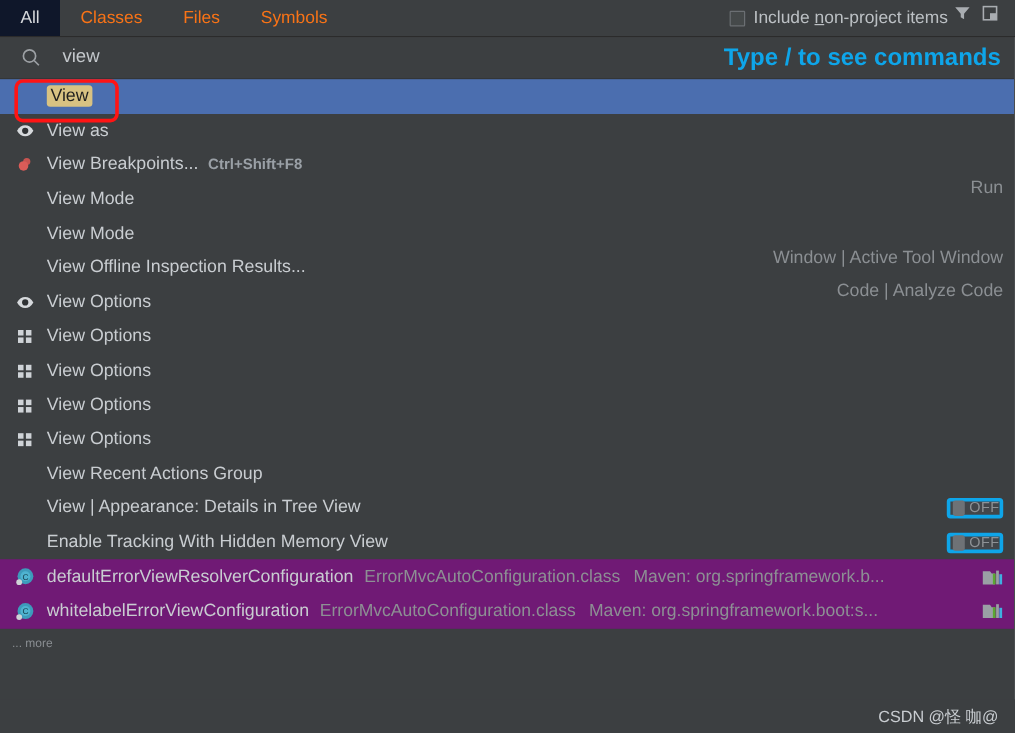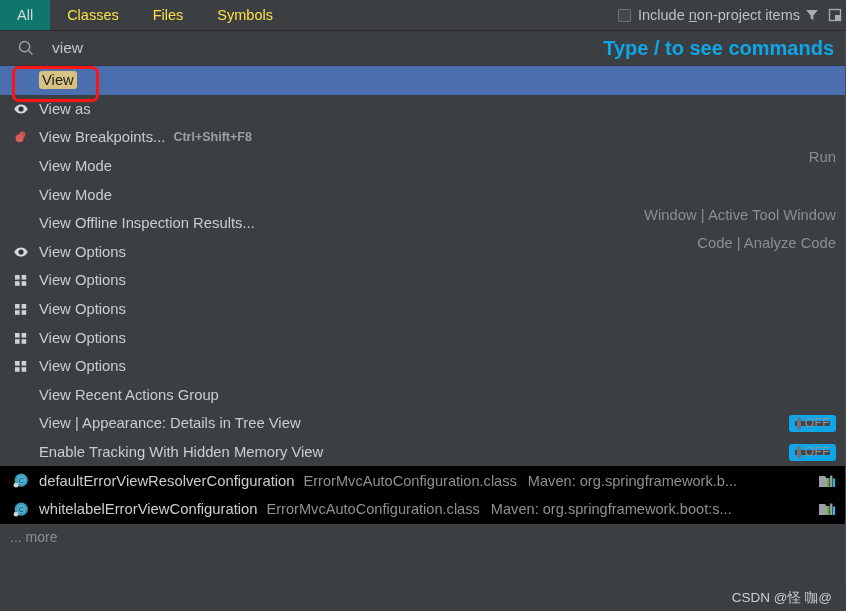--- a/index.html
+++ b/index.html
@@ -21,32 +21,32 @@
     background: #3c3f41;
     display: flex;
     align-items: stretch;
     border-bottom: 1px solid #2b2b2b;
     position: relative;
   }
   .tab {
     display: flex; align-items: center;
     padding: 0 17px;
     font-size: 14.5px;
-    color: #fde047;
+    color: #f97316;
     cursor: default;
     white-space: nowrap;
   }
   .tab.active {
-    background: #0f766e;
+    background: #0f172a;
     color: #d6d9dc;
   }
   .tabbar-right {
     margin-left: auto;
     display: flex;
-    align-items: center;
+    padding-right: 10px;
     gap: 1px;
   }
   .chk-wrap {
     display: flex; align-items: center; gap: 7px;
     font-size: 14.5px; color: #bcc0c4;
     white-space: nowrap;
   }
   .chkbox {
     width: 13px; height: 13px;
     border: 1px solid #6b6f73;
@@ -91,21 +91,21 @@
   .row {
     height: 28.6px;
     display: flex;
     align-items: center;
     padding-left: 12px;
     padding-right: 10px;
     position: relative;
     white-space: nowrap;
   }
   .row.selected { background: #4b6eaf; }
-  .row.lib { background: #000000; }
+  .row.lib { background: #701a75; }
   .row-icon {
     width: 18px; height: 18px;
     flex: 0 0 18px;
     margin-right: 9px;
     display: flex; align-items: center; justify-content: center;
   }
   .row-icon.empty { visibility: hidden; }
   .row-label {
     font-size: 14.8px;
     color: #c9cdd1;
@@ -140,21 +140,21 @@
     color: #8d9094;
     margin-left: 11px;
     overflow: hidden;
     text-overflow: ellipsis;
   }
 
   
   .toggle {
     margin-left: auto;
     width: 47px; height: 17px;
-    border: 6px solid #0ea5e9;
+    border: 3px solid #0ea5e9;
     border-radius: 3px;
     background: #42464a;
     display: flex; align-items: center;
     position: relative;
   }
   .toggle .knob {
     width: 18px; height: 13px;
     background: #6e7276;
     border-radius: 2px;
     margin-left: 2px;
@@ -167,21 +167,21 @@
   }
 
   
   .lib-icon { width: 18px; height: 16px; }
 
   
   .more-row {
     height: 26px;
     display: flex; align-items: center;
     padding-left: 10px;
-    font-size: 14px;
+    font-size: 10px;
     color: #8a8e92;
     background: #3c3f41;
   }
   .footer {
     position: absolute;
     left: 0; right: 0; bottom: 0;
     height: 28px;
     background: #3c3f41;
   }
   .watermark {

